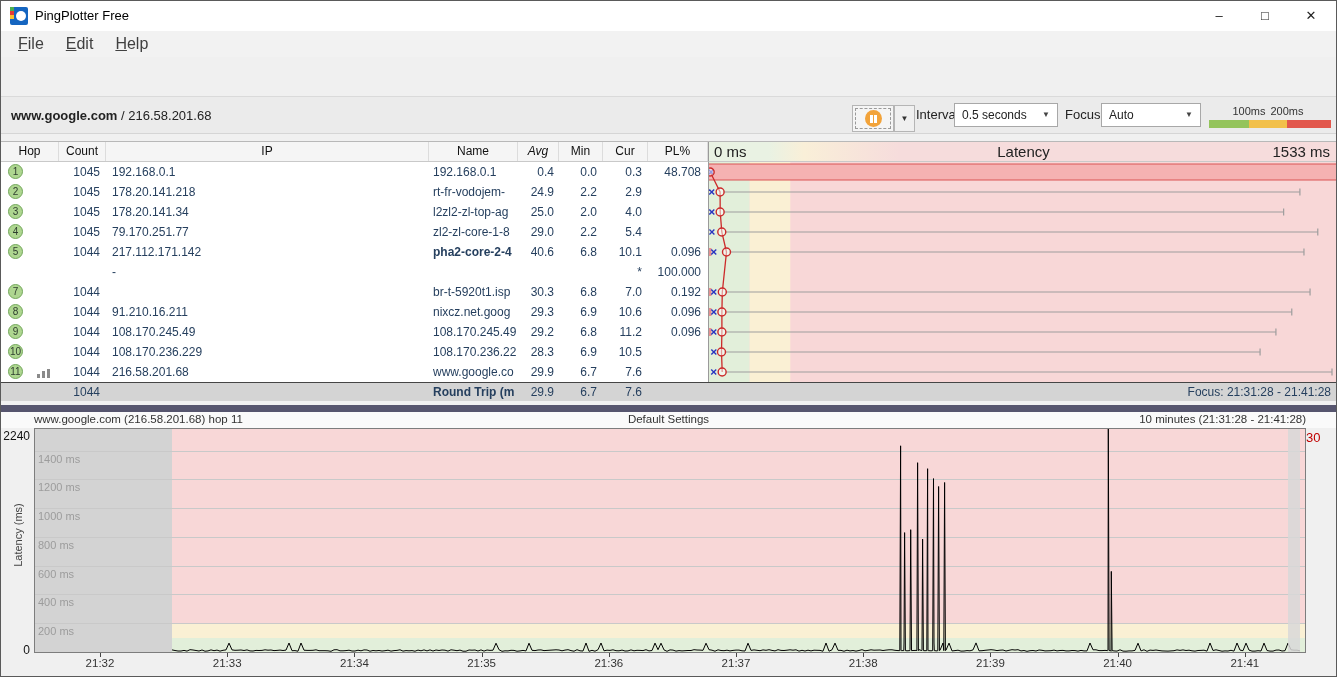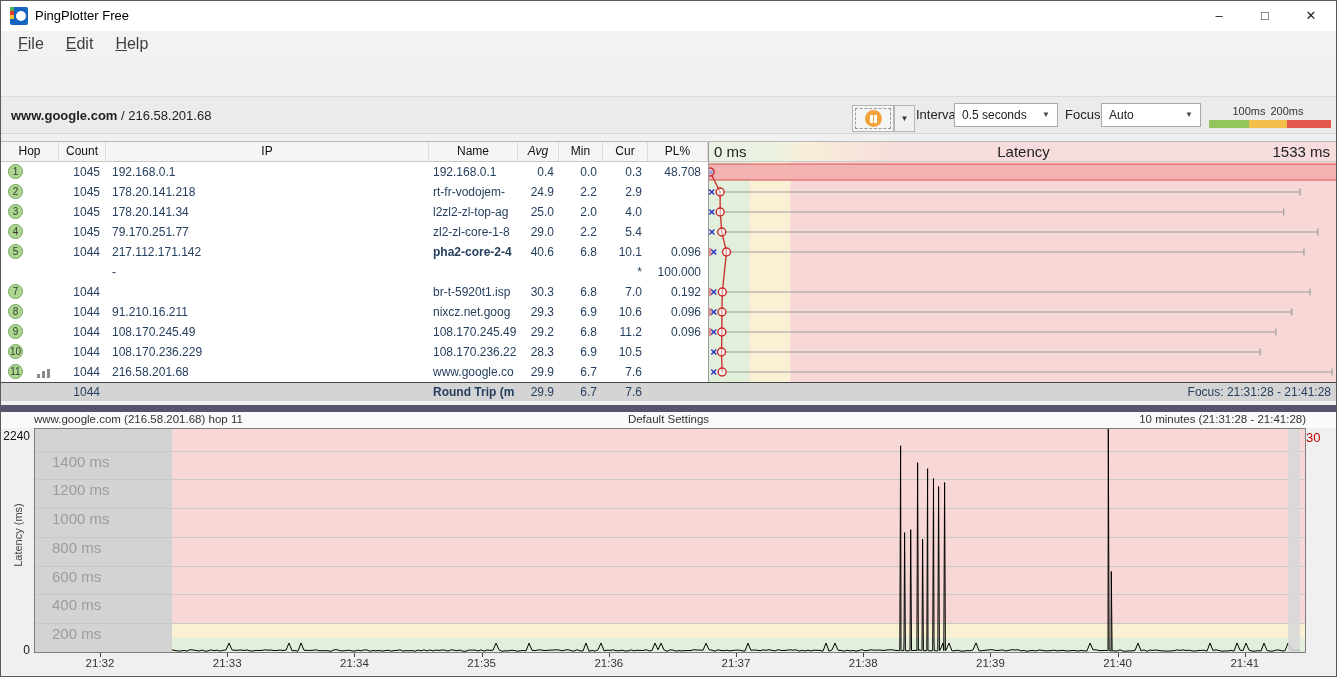--- a/index.html
+++ b/index.html
@@ -72,21 +72,21 @@
   #tl-center{position:absolute;left:0;width:100%;top:1px;text-align:center;}
   #tl-right{position:absolute;right:30px;top:1px;}
   #tl-ymax{left:0;top:428px;width:29px;text-align:right;font-size:12px;color:#111;}
   #tl-ymin{left:0;top:642px;width:29px;text-align:right;font-size:12px;color:#111;}
   #tl-ylabel{left:-33px;top:528px;width:100px;text-align:center;font-size:11px;color:#444;transform:rotate(-90deg);}
   #tl-rightval{left:1305px;top:429px;width:28px;font-size:13px;color:#c00000;}
   #plot{left:33px;top:427px;width:1272px;height:225px;border:1px solid #7d7d7d;box-sizing:border-box;background:#f8d7d7;overflow:hidden;}
   .zone{position:absolute;left:0;width:100%;}
   #nodata{position:absolute;left:0;top:0;width:137px;height:225px;background:#d3d3d3;}
   .gridline{position:absolute;left:0;width:100%;height:1px;background:#c9c9c9;}
-  .gridlabel{position:absolute;left:3px;font-size:15px;color:#9c9c9c;margin-left:14px;}
+  .gridlabel{position:absolute;left:3px;font-size:11px;color:#9c9c9c;}
   #tracesvg{position:absolute;left:0;top:0;}
   #nowstrip{position:absolute;top:0;width:12px;height:225px;background:#d8d8d8;opacity:0.85;}
   #xaxis{left:33px;top:652px;width:1272px;height:20px;background:#f0f0f0;}
   .xtick{position:absolute;top:0;width:1px;height:4px;background:#444;}
   .xlabel{position:absolute;top:4px;font-size:11.5px;color:#333;transform:translateX(-50%);}
 </style>
 </head>
 <body>
 
 <div id="app">

